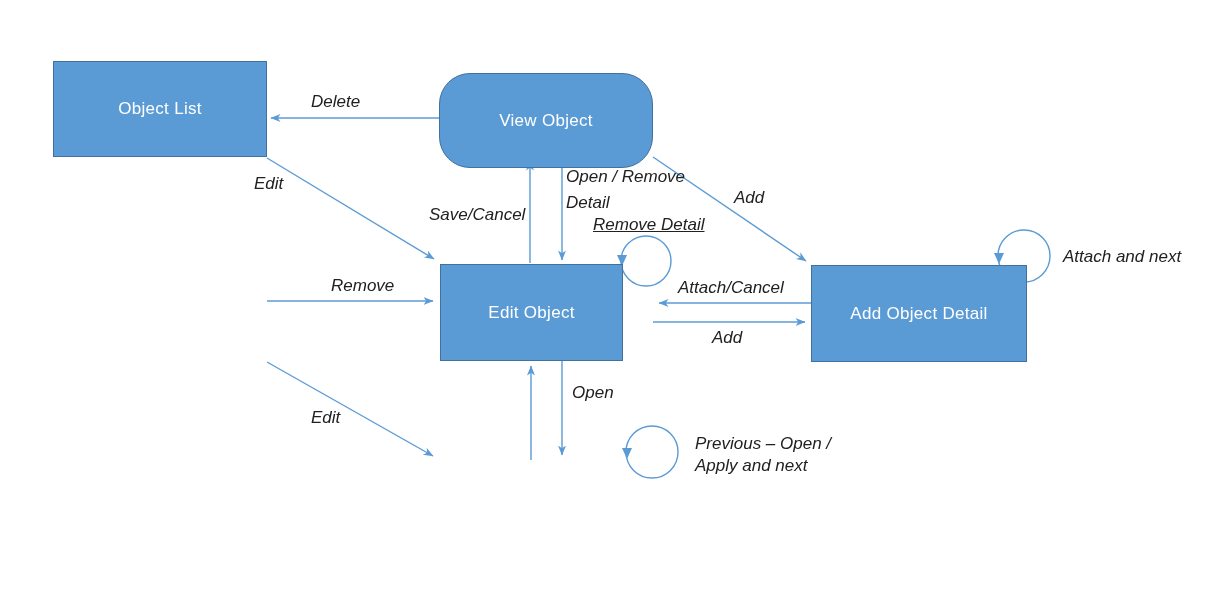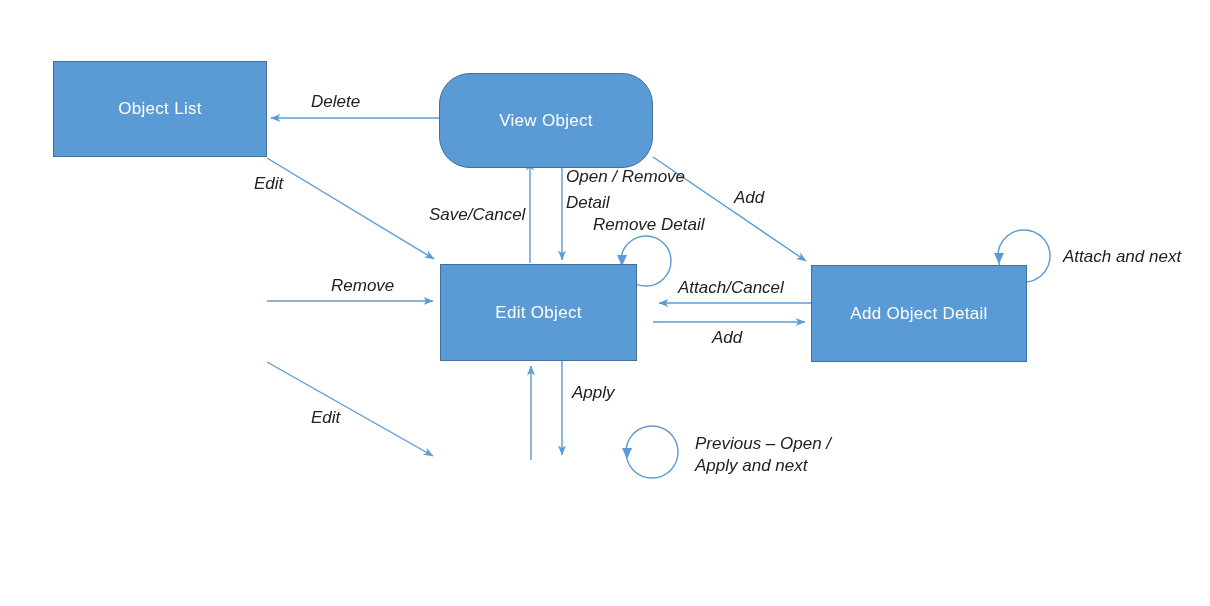--- a/index.html
+++ b/index.html
@@ -72,21 +72,21 @@
 
   <div class="node" style="left:53px;top:61px;width:214px;height:96px;">
     <span>Object List</span>
   </div>
 
   <div class="node" style="left:439px;top:73px;width:214px;height:95px;border-radius:31px;">
     <span>View Object</span>
   </div>
 
 
-  <div class="node" style="left:440px;top:264px;width:197px;height:97px;">
+  <div class="node" style="left:440px;top:264px;width:183px;height:97px;">
     <span>Edit Object</span>
   </div>
 
   <div class="node" style="left:811px;top:265px;width:216px;height:97px;">
     <span>Add Object Detail</span>
   </div>
 
 
   <div class="edge-label" style="left:311px;top:89px;">Delete</div>
 
@@ -94,33 +94,33 @@
 
   <div class="edge-label" style="left:429px;top:202px;">Save/Cancel</div>
 
   <div class="edge-label" style="left:566px;top:164px;">
     <div>Open / Remove</div>
     <div>Detail</div>
   </div>
 
   <div class="edge-label" style="left:734px;top:185px;">Add</div>
 
-  <div class="edge-label" style="left:593px;top:212px;">Remove Detail</div>
+  <div class="edge-label" style="left:593px;top:212px;text-decoration:underline;">Remove Detail</div>
 
   <div class="edge-label" style="left:678px;top:275px;">Attach/Cancel</div>
 
   <div class="edge-label" style="left:712px;top:325px;">Add</div>
 
   <div class="edge-label" style="left:1063px;top:244px;">Attach and next</div>
 
   <div class="edge-label" style="left:331px;top:273px;text-align:center;">Remove</div>
 
   <div class="edge-label" style="left:311px;top:405px;">Edit</div>
 
 
-  <div class="edge-label" style="left:572px;top:380px;">Apply</div>
+  <div class="edge-label" style="left:572px;top:380px;">Open</div>
 
   <div class="edge-label tight" style="left:695px;top:433px;">
     <div>Previous – Open  /</div>
     <div>Apply and next</div>
   </div>
 
 </div>
 
 </body></html>

